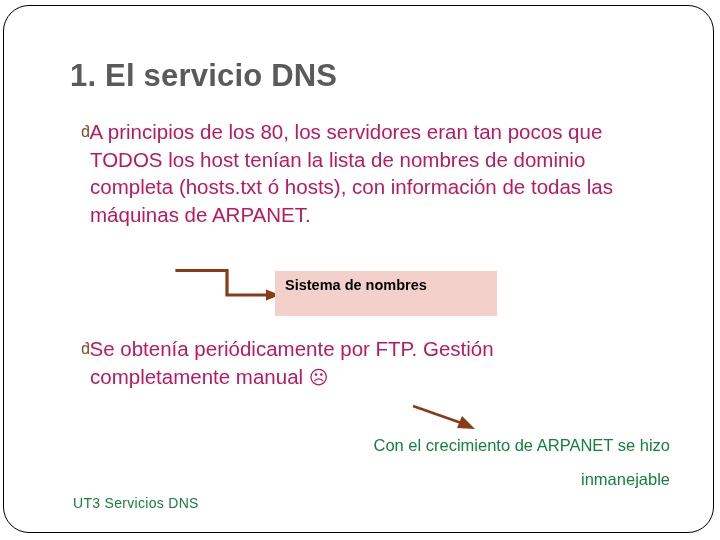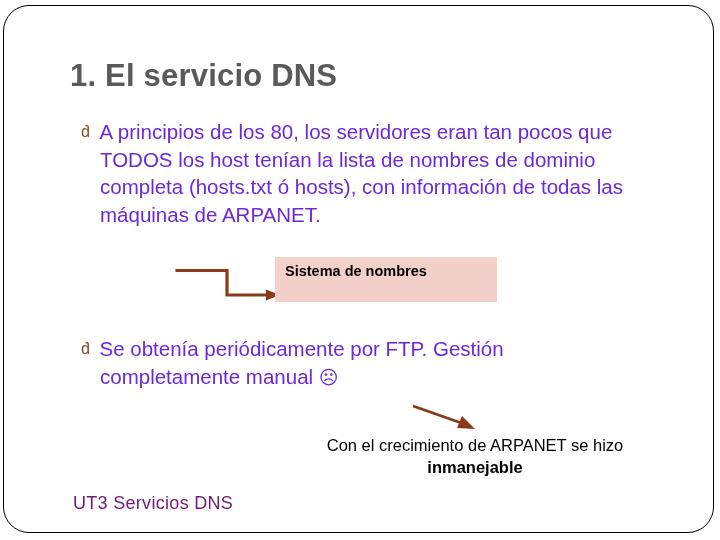--- a/index.html
+++ b/index.html
@@ -59,23 +59,22 @@
     line-height: 27px;
     width: 19px;
     flex: 0 0 19px;
     text-align: left;
     transform: scaleX(-1);
     display: inline-block;
   }
   .bullet-text {
     font-size: 20.5px;
     line-height: 27.5px;
-    color: #6d28d9;
+    color: #be185d;
     text-indent: -0.5px;
-    margin-left: 10px;
   }
 
   #bullet-1 {
     left: 71px;
     top: 118px;
     width: 600px;
   }
   #bullet-2 {
     left: 71px;
     top: 335px;
@@ -83,21 +82,21 @@
   }
   .frown {
     font-size: 19px;
     line-height: 27.5px;
   }
 
   
   #callout-box {
     position: absolute;
     left: 275px;
-    top: 257px;
+    top: 271px;
     width: 222px;
     height: 45px;
     background: #f3d0ca;
   }
   #callout-text {
     position: absolute;
     left: 10px;
     top: 5px;
     width: 200px;
     font-size: 14.5px;
@@ -123,37 +122,38 @@
     width: 80px;
     height: 40px;
   }
 
   
   #bottom-note {
     position: absolute;
     left: 280px;
     top: 434px;
     width: 390px;
-    text-align: center;
+    text-align: right;
     font-size: 16.5px;
     line-height: 22px;
-    color: #000000;
+    color: #15803d;
   }
   #bottom-note .note-bold {
-    font-weight: bold;
+    font-weight: normal;
+    margin-top: 12px;
   }
 
   
   #footer {
     position: absolute;
     left: 73px;
     top: 495px;
-    font-size: 18px;
+    font-size: 14px;
     line-height: 17px;
-    color: #701a75;
+    color: #15803d;
     letter-spacing: 0.3px;
   }
 </style>
 </head>
 <body>
 
 <div id="slide">
 
   <div id="slide-frame"></div>
 

